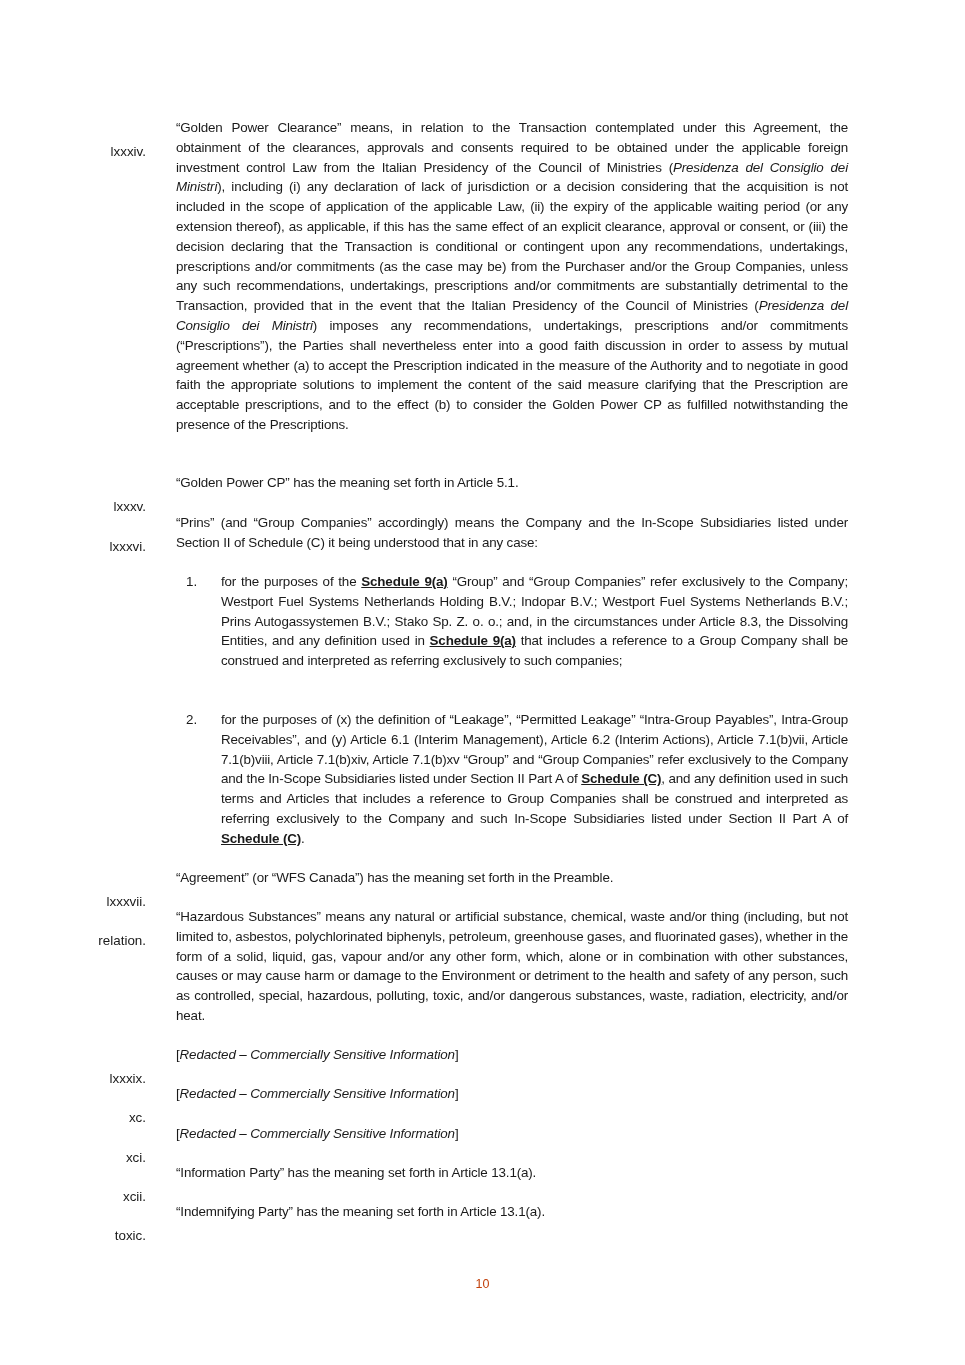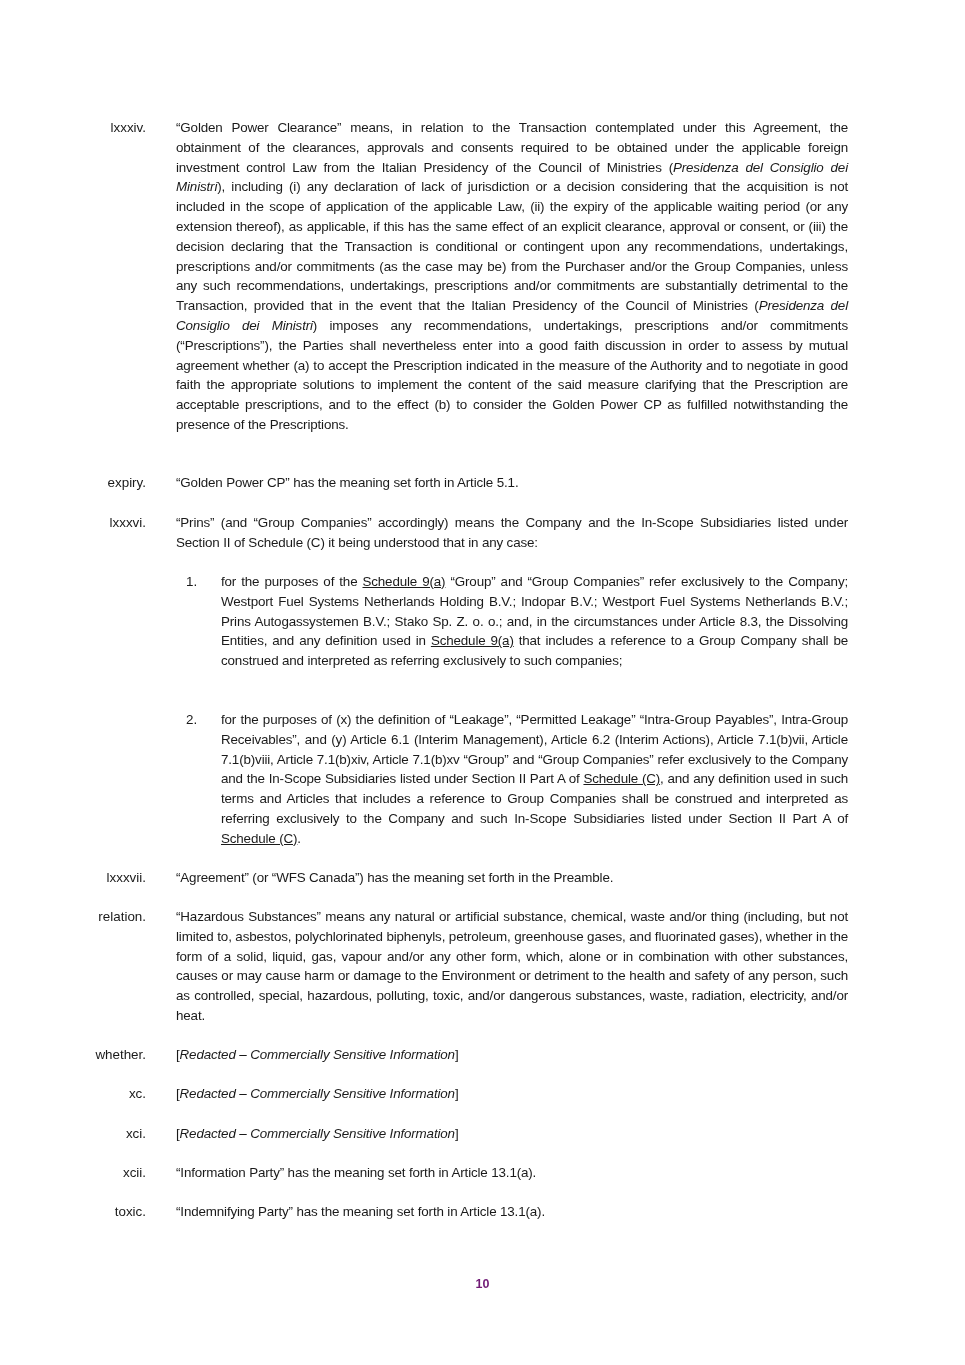--- a/index.html
+++ b/index.html
@@ -14,20 +14,21 @@
   .entry {
     position: absolute;
     left: 0; width: 965px;
     font-size: 13.4px;
     line-height: 19.8px;
   }
   .num {
     position: absolute;
     left: 90px; width: 56px;
     text-align: right;
+    margin-top: 24px;
   }
   .body {
     position: absolute;
     left: 176px; width: 672px;
     text-align: justify;
     letter-spacing: -0.15px;
   }
   .sub {
     position: absolute;
     left: 0; width: 965px;
@@ -35,39 +36,39 @@
     line-height: 19.8px;
   }
   .sub .snum {
     position: absolute; left: 186px; width: 20px; text-align: left;
   }
   .sub .sbody {
     position: absolute; left: 221px; width: 627px; text-align: justify;
     letter-spacing: -0.15px;
   }
   b { font-weight: normal; }
-  .ul { text-decoration: underline; font-weight: normal; }
+  .ul { text-decoration: underline; font-weight: bold; }
   i { font-style: italic; }
   .pagenum {
     position: absolute; top: 1277px; left: 0; width: 965px; text-align: center;
-    font-size: 12.5px; color: #701a75; font-weight: bold;
+    font-size: 12.5px; color: #c2410c;
   }
 </style>
 </head>
 <body>
 
 <div class="page">
 
   <div class="entry" style="top:118px;">
     <span class="num">lxxxiv.</span>
     <div class="body"><span>“</span><b>Golden Power Clearance</b><span>” means, in relation to the Transaction contemplated under this Agreement, the obtainment of the clearances, approvals and consents required to be obtained under the applicable foreign investment control Law from the Italian Presidency of the Council of Ministries (</span><i>Presidenza del Consiglio dei Ministri</i><span>), including (i) any declaration of lack of jurisdiction or a decision considering that the acquisition is not included in the scope of application of the applicable Law, (ii) the expiry of the applicable waiting period (or any extension thereof), as applicable, if this has the same effect of an explicit clearance, approval or consent, or (iii) the decision declaring that the Transaction is conditional or contingent upon any recommendations, undertakings, prescriptions and/or commitments (as the case may be) from the Purchaser and/or the Group Companies, unless any such recommendations, undertakings, prescriptions and/or commitments are substantially detrimental to the Transaction, provided that in the event that the Italian Presidency of the Council of Ministries (</span><i>Presidenza del Consiglio dei Ministri</i><span>) imposes any recommendations, undertakings, prescriptions and/or commitments (“</span><b>Prescriptions</b><span>”), the Parties shall nevertheless enter into a good faith discussion in order to assess by mutual agreement whether (a) to accept the Prescription indicated in the measure of the Authority and to negotiate in good faith the appropriate solutions to implement the content of the said measure clarifying that the Prescription are acceptable prescriptions, and to the effect (b) to consider the Golden Power CP as fulfilled notwithstanding the presence of the Prescriptions.</span></div>
   </div>
 
   <div class="entry" style="top:473px;">
-    <span class="num">expiry.</span>
+    <span class="num">lxxxv.</span>
     <div class="body"><span>“</span><b>Golden Power CP</b><span>” has the meaning set forth in Article 5.1.</span></div>
   </div>
 
   <div class="entry" style="top:513px;">
     <span class="num">lxxxvi.</span>
     <div class="body"><span>“</span><b>Prins</b><span>” (and “</span><b>Group Companies</b><span>” accordingly) means the Company and the In-Scope Subsidiaries listed under Section II of </span><b>Schedule (C)</b><span> it being understood that in any case:</span></div>
   </div>
 
   <div class="sub" style="top:572px;">
     <span class="snum">1.</span>
@@ -83,21 +84,21 @@
     <span class="num">lxxxvii.</span>
     <div class="body"><span>“</span><b>Agreement</b><span>” (or “</span><b>WFS Canada</b><span>”) has the meaning set forth in the Preamble.</span></div>
   </div>
 
   <div class="entry" style="top:907px;">
     <span class="num">relation.</span>
     <div class="body"><span>“</span><b>Hazardous Substances</b><span>” means any natural or artificial substance, chemical, waste and/or thing (including, but not limited to, asbestos, polychlorinated biphenyls, petroleum, greenhouse gases, and fluorinated gases), whether in the form of a solid, liquid, gas, vapour and/or any other form, which, alone or in combination with other substances, causes or may cause harm or damage to the Environment or detriment to the health and safety of any person, such as controlled, special, hazardous, polluting, toxic, and/or dangerous substances, waste, radiation, electricity, and/or heat.</span></div>
   </div>
 
   <div class="entry" style="top:1045px;">
-    <span class="num">whether.</span>
+    <span class="num">lxxxix.</span>
     <div class="body"><span>[</span><i>Redacted – Commercially Sensitive Information</i><span>]</span></div>
   </div>
 
   <div class="entry" style="top:1084px;">
     <span class="num">xc.</span>
     <div class="body"><span>[</span><i>Redacted – Commercially Sensitive Information</i><span>]</span></div>
   </div>
 
   <div class="entry" style="top:1124px;">
     <span class="num">xci.</span>

